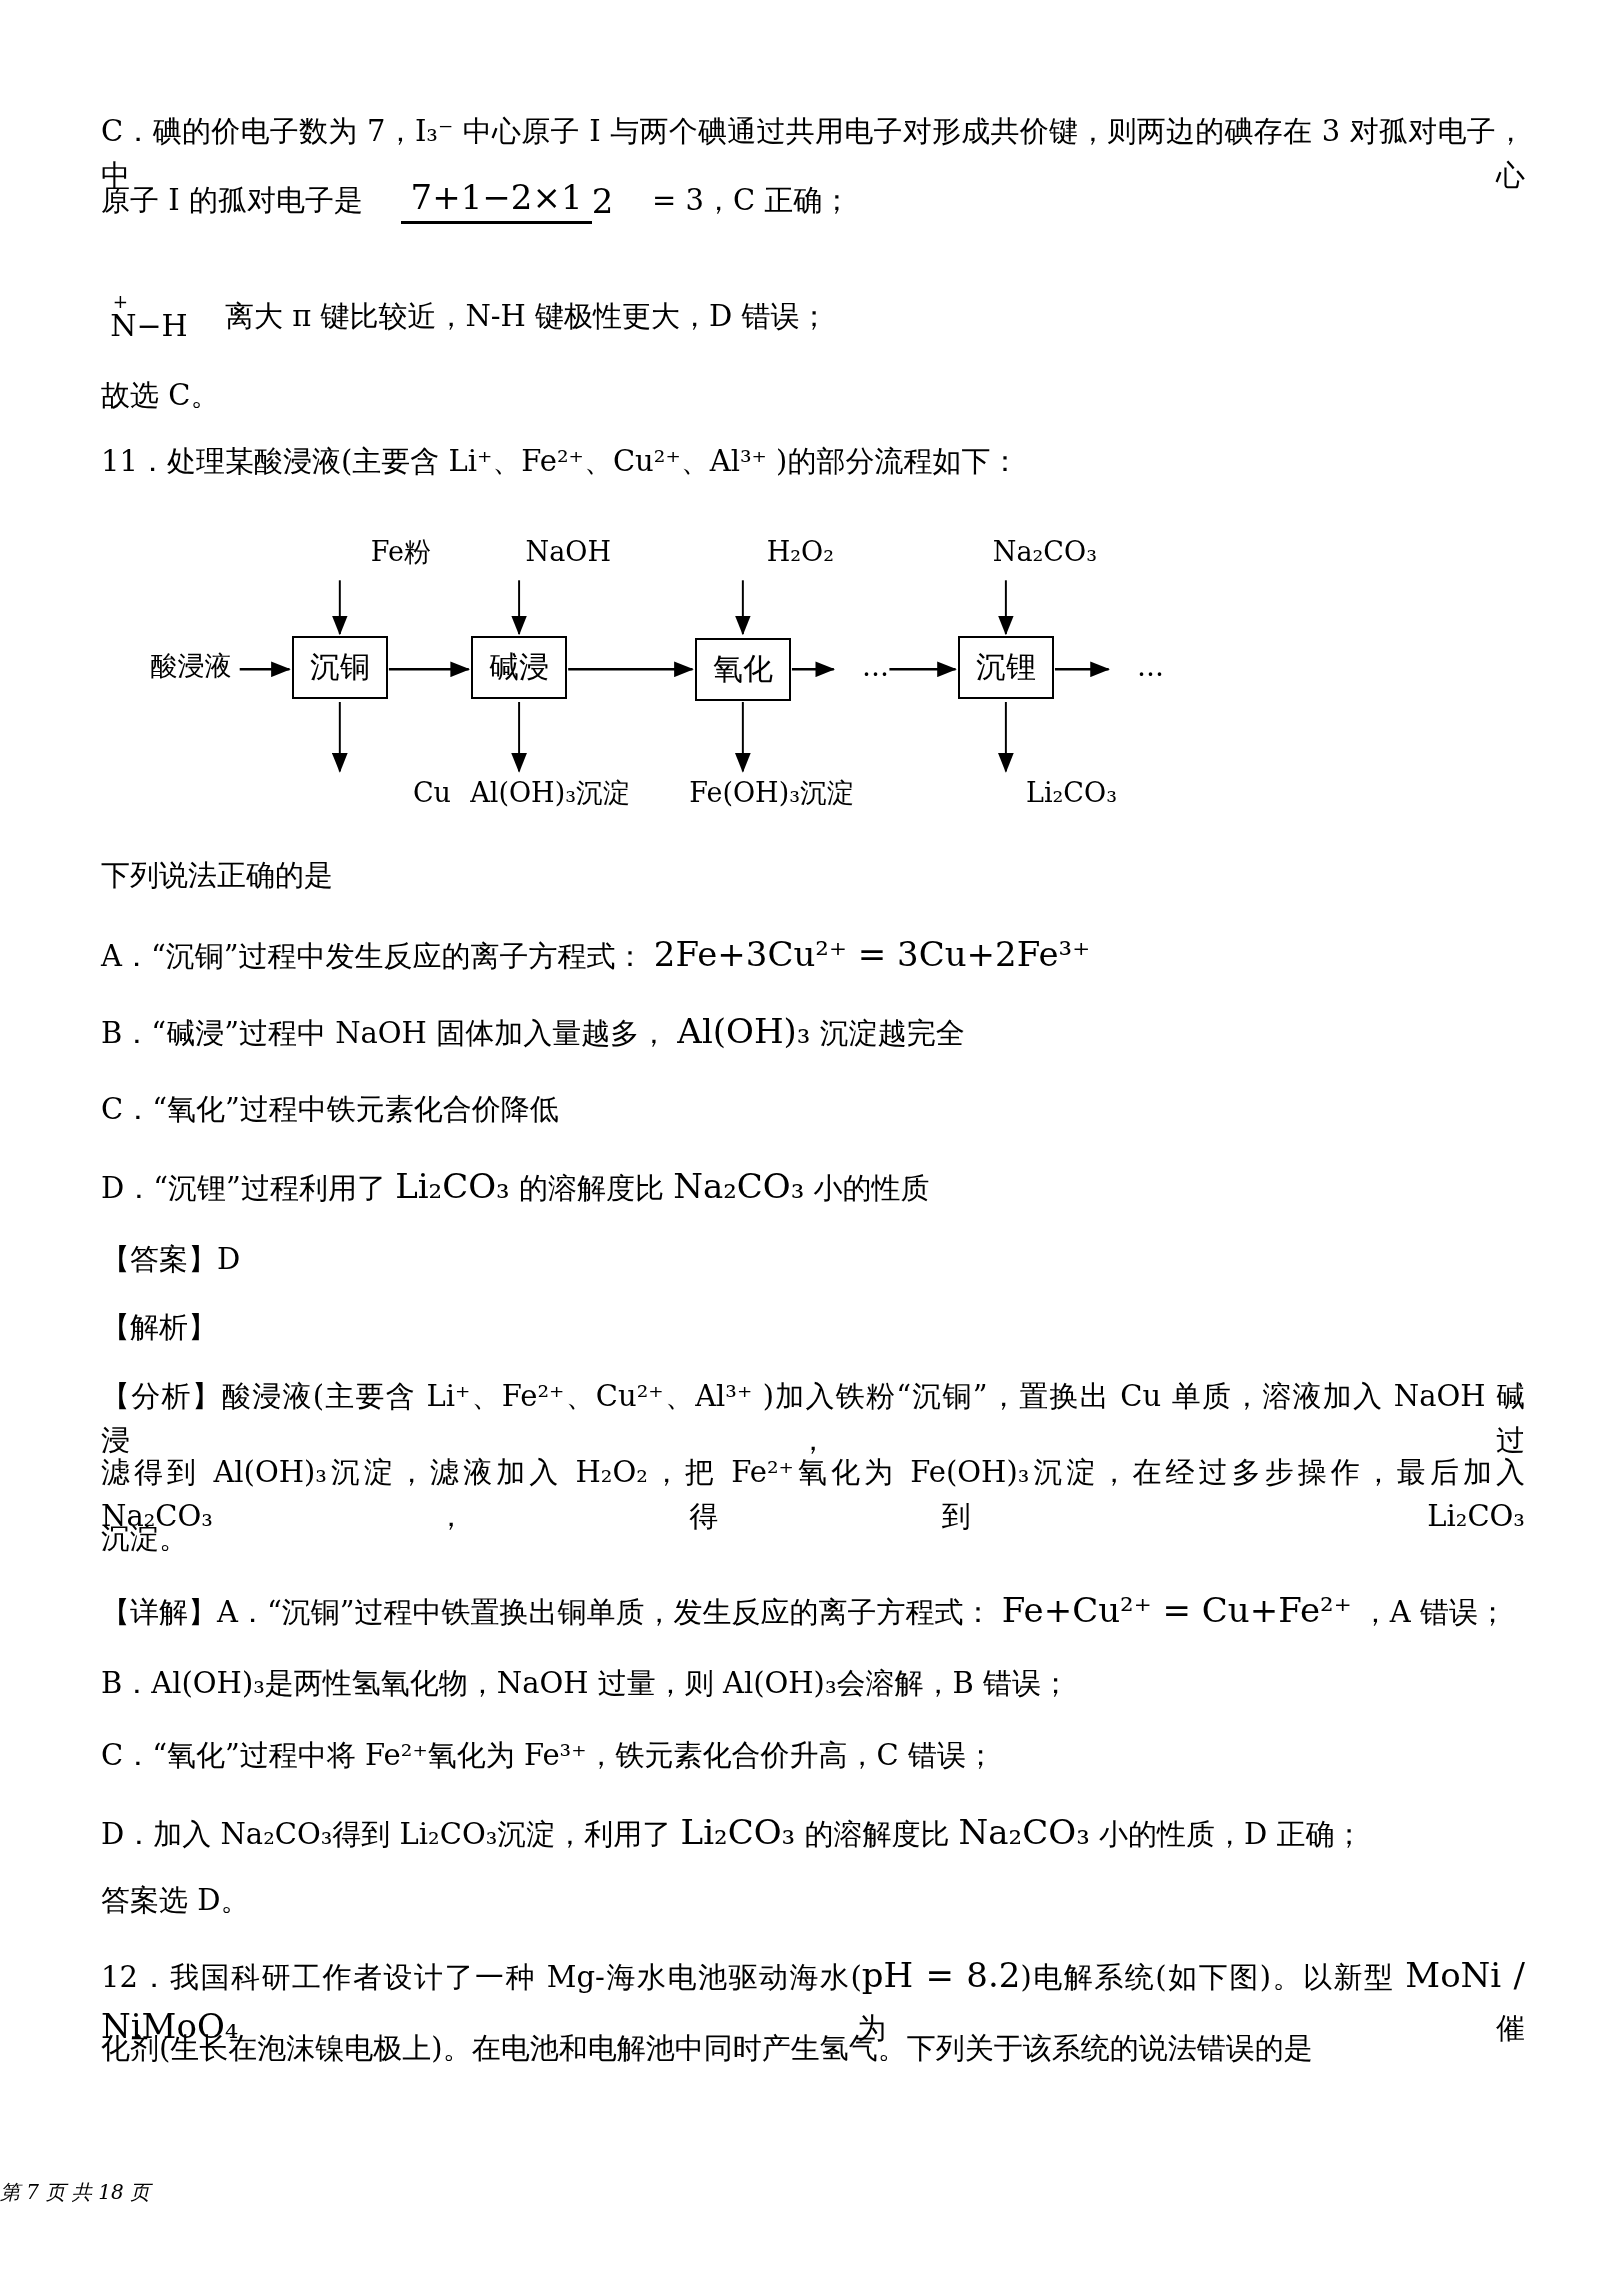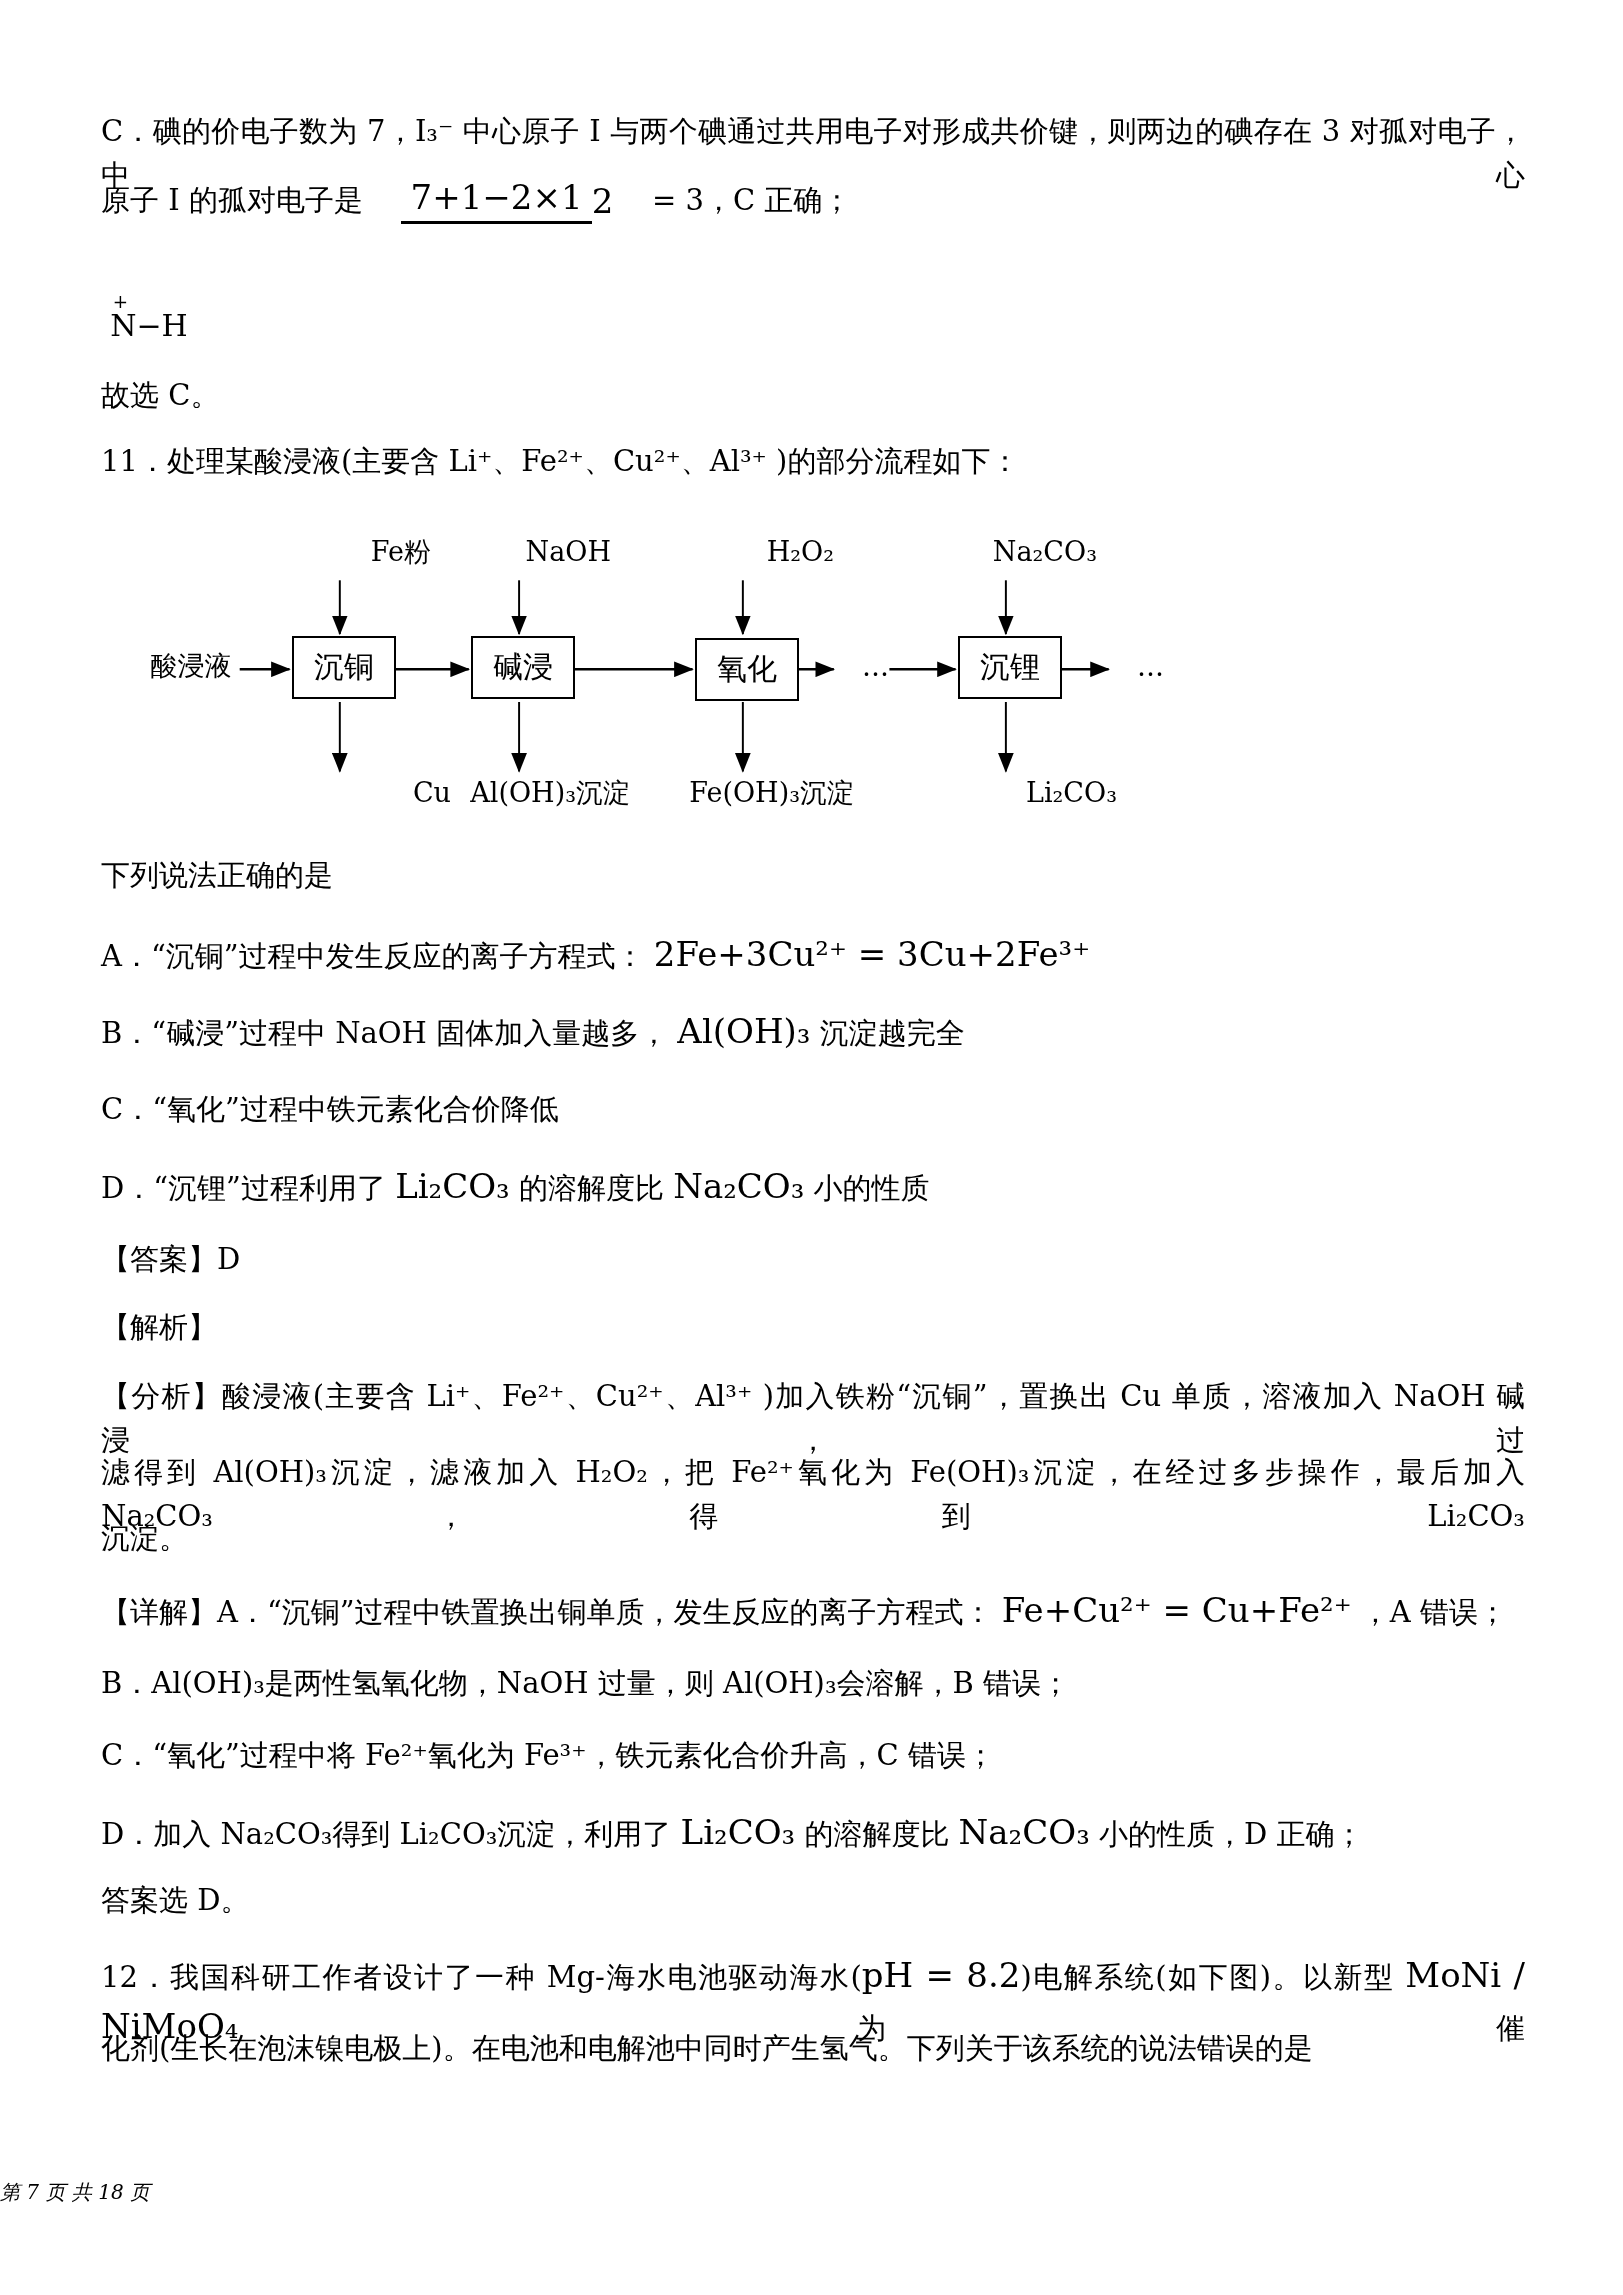--- a/index.html
+++ b/index.html
@@ -39,21 +39,21 @@
   .flow {
     position:absolute; left:101px; top:533px;
     width:1145px; height:285px;
   }
   .flow svg { position:absolute; left:0; top:0; }
   .flow .lbl {
     position:absolute; text-align:right;
     font-size:27px; line-height:1.3; white-space:nowrap;
   }
   .flow .box {
-    position:absolute; width:104px; height:63px;
+    position:absolute; width:96px; height:63px;
     border:solid #000; border-width:2.6px 2px;
     box-sizing:border-box;
     display:flex; align-items:center; justify-content:center;
     font-size:30px; background:#fff;
   }
   .footer {
     position:absolute; top:2179px; left:0; width:100%;
     text-align:left; font-size:20px;font-style:italic;
   }
 </style>
@@ -71,20 +71,21 @@
       <span class="den">2</span>
     </span>
     <span>= 3，C 正确；</span>
   </div>
 
   <div class="line vcenter" style="top:293px">
     <span class="nh">
       <span class="plus">+</span>
       <span class="bond">N−H</span>
     </span>
+    <span>离大 π 键比较近，N-H 键极性更大，D 错误；</span>
   </div>
 
   <div class="line" style="top:374px">故选 C。</div>
 
   <div class="line" style="top:440px">11．处理某酸浸液(主要含 Li⁺、Fe²⁺、Cu²⁺、Al³⁺ )的部分流程如下：</div>
 
   <div class="flow">
     <svg width="1145" height="285" viewBox="0 0 1750 435" xmlns="http://www.w3.org/2000/svg">
       <defs>
         <marker id="ah" markerUnits="userSpaceOnUse" markerWidth="30" markerHeight="24" refX="28" refY="12" orient="auto">

